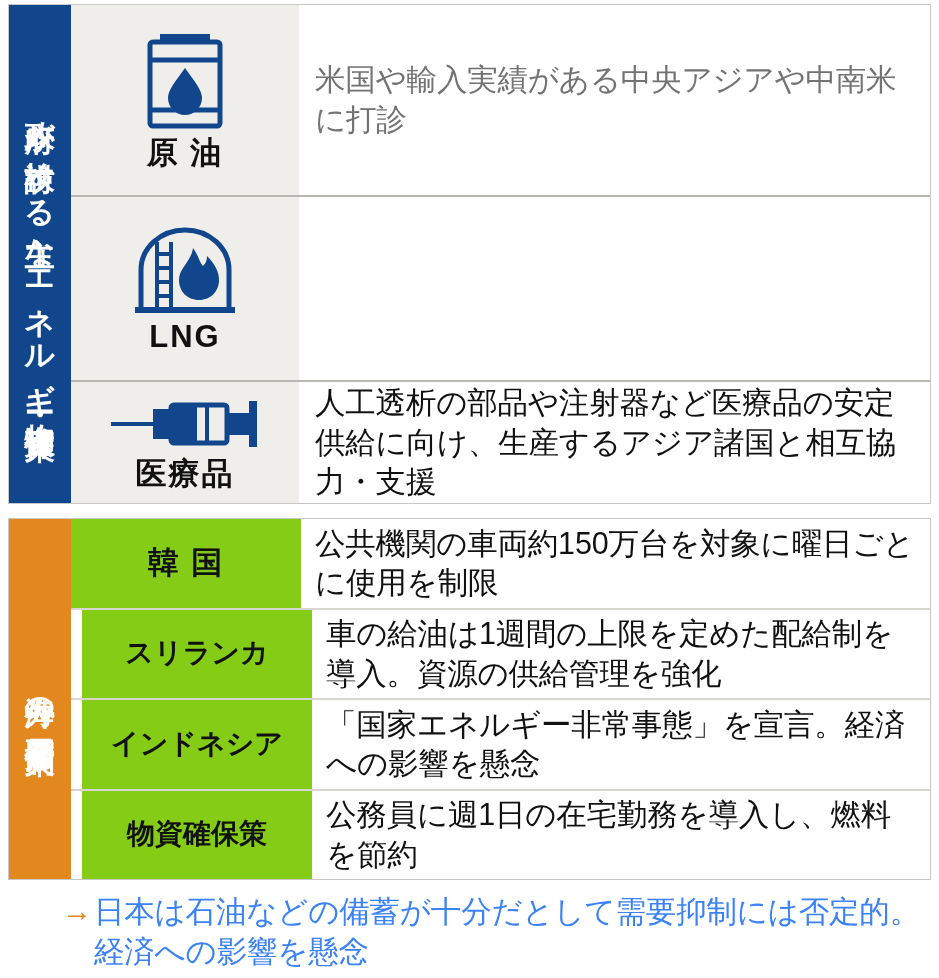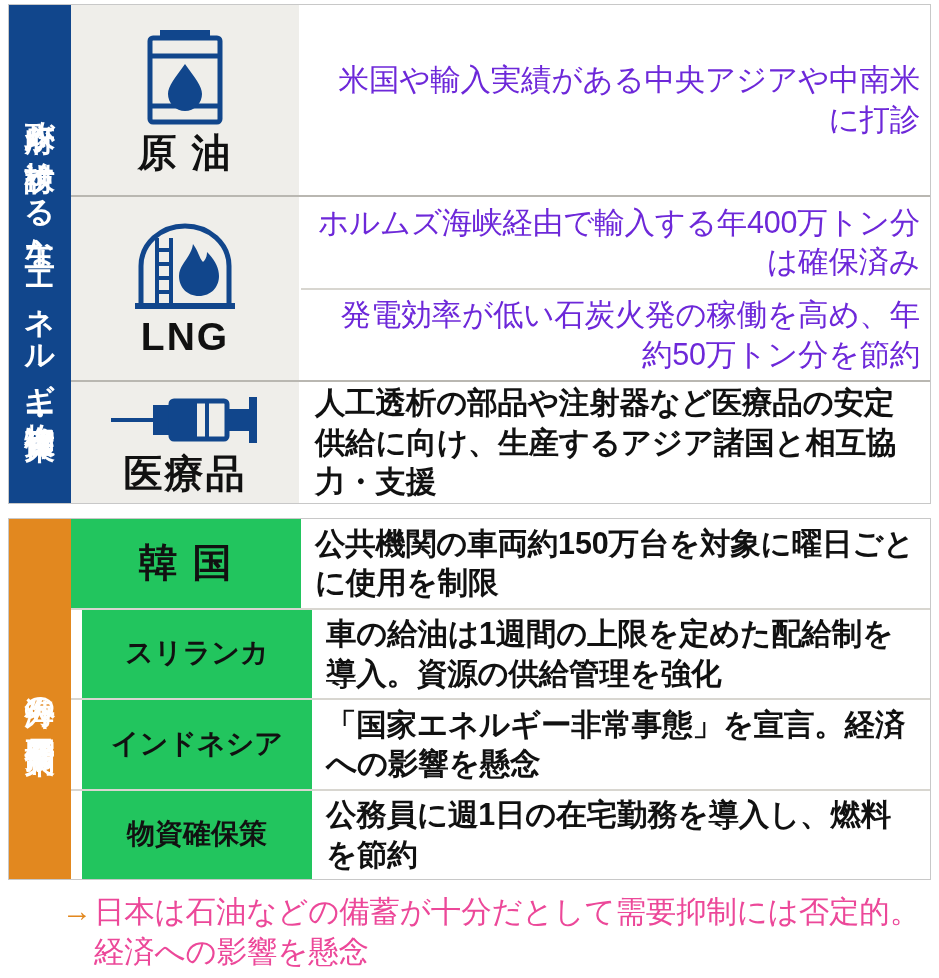--- a/index.html
+++ b/index.html
@@ -87,26 +87,26 @@
     box-sizing: border-box;
     display: flex;
     flex-direction: column;
     align-items: center;
     justify-content: center;
     background: #efeeea;
     border-right: 2px solid #ffffff;
     position: relative;
   }
   .cat-cell.plain {
-    background: #22c55e;
+    background: #84cc16;
     border-right: none;
     align-items: center;
   }
   .cat-name {
-    font-size: 39px;
+    font-size: 31px;
     font-weight: bold;
     letter-spacing: 2px;
     color: #111111;
     text-align: center;
     line-height: 1.1;
   }
   .cat-name.small {
     font-size: 28px;
     letter-spacing: 0px;
   }
@@ -118,42 +118,41 @@
   .text-cell {
     flex: 1 1 auto;
     box-sizing: border-box;
     padding: 6px 10px 6px 14px;
     display: flex;
     align-items: center;
     font-size: 30.5px;
     line-height: 1.3;
     letter-spacing: -0.2px;
     color: #111111;
-    font-weight: 700;
+    font-weight: 400;
   }
 
   .sep-light { border-top: 2px solid #d8d6d0; padding-left: 11px; }
   .sep-strong { border-top: 2px solid #b9b7b1; }
   .subrows {
     flex: 1 1 auto;
     display: flex;
     flex-direction: column;
     min-width: 0;
   }
   .subrow {
     flex: 1 1 auto;
     display: flex;
     align-items: center;
     box-sizing: border-box;
     padding: 4px 10px 4px 14px;
     font-size: 30.5px;
     line-height: 1.3;
     letter-spacing: -0.2px;
-    color: #6d28d9;
-    text-align: right;
+    color: #737373;
   }
 
   
   #footnote {
     position: absolute;
     left: 62px;
     top: 892px;
     width: 869px;
     display: flex;
     align-items: flex-start;
@@ -163,21 +162,21 @@
     font-size: 30px;
     font-weight: bold;
     line-height: 1.28;
     margin-right: 2px;
     flex: 0 0 auto;
   }
   #footnote .note-text {
     font-size: 30.5px;
     line-height: 1.3;
     letter-spacing: -0.2px;
-    color: #ec4899;
+    color: #3b82f6;
   }
 </style>
 </head>
 <body>
 
 <div class="page">
 
   <div class="block" id="block-gov">
 
     <div class="side-label" id="side-gov">
@@ -214,24 +213,20 @@
               <line x1="44" y1="20" x2="44" y2="88" stroke="#11468c" stroke-width="4"></line>
               <line x1="30" y1="32" x2="44" y2="32" stroke="#11468c" stroke-width="4"></line>
               <line x1="30" y1="46" x2="44" y2="46" stroke="#11468c" stroke-width="4"></line>
               <line x1="30" y1="60" x2="44" y2="60" stroke="#11468c" stroke-width="4"></line>
               <line x1="30" y1="74" x2="44" y2="74" stroke="#11468c" stroke-width="4"></line>
               <path d="M72 78 c-12 0-20-9-20-20 0-12 12-18 14-32 6 8 6 14 10 18 3-3 4-6 4-10 8 8 12 16 12 24 0 11-8 20-20 20z" fill="#11468c"></path>
             </svg>
           </div>
           <div class="cat-name">LNG</div>
         </div>
-        <div class="subrows">
-          <div class="subrow">ホルムズ海峡経由で輸入する年400万トン分は確保済み</div>
-          <div class="subrow sep-light">発電効率が低い石炭火発の稼働を高め、年約50万トン分を節約</div>
-        </div>
       </div>
 
       <div class="row sep-strong" style="flex:1 1 auto;">
         <div class="cat-cell">
           <div class="cat-icon">
             <svg width="156" height="62" viewBox="0 0 156 62" xmlns="http://www.w3.org/2000/svg">
               <line x1="4" y1="31" x2="46" y2="31" stroke="#11468c" stroke-width="4"></line>
               <rect x="46" y="16" width="18" height="30" fill="#11468c"></rect>
               <rect x="64" y="12" width="56" height="38" rx="3" fill="none" stroke="#11468c" stroke-width="5"></rect>
               <rect x="64" y="12" width="26" height="38" fill="#11468c"></rect>

